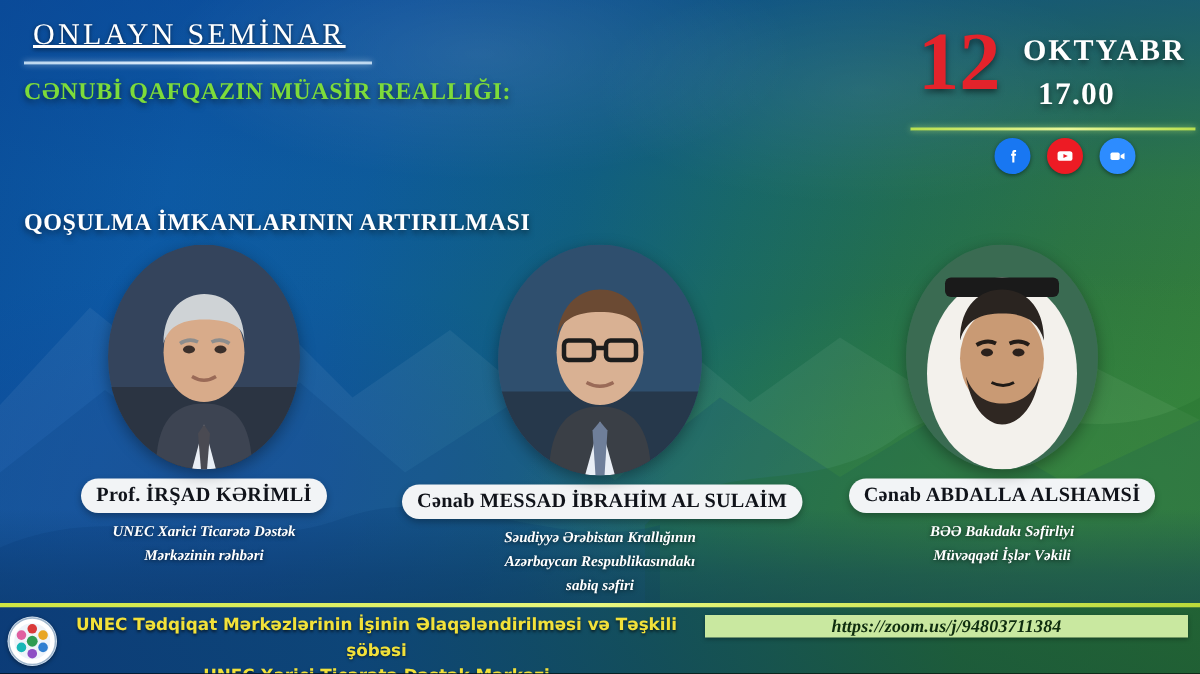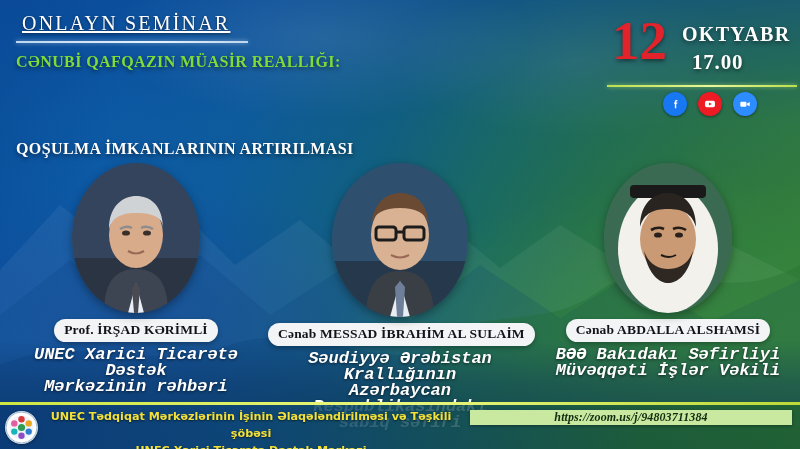--- a/index.html
+++ b/index.html
@@ -110,23 +110,22 @@
     border-radius:13px;
     padding:3px 10px 4px;
     color:#10131a;
     font-size:13.5px; font-weight:700; letter-spacing:.2px;
     white-space:nowrap; display:inline-block;
     box-shadow:0 2px 5px rgba(0,0,0,.3);
   }
   .role{
     margin-top:5px; color:#ffffff;
     font-style:italic; font-weight:700;
-    font-size:17px; line-height:16px;
+    font-size:10px; line-height:16px;
     text-shadow:0 1px 3px rgba(0,0,0,.6);
-    font-family:Liberation Mono, monospace;
   }
 
   
   #bottom-rule{
     position:absolute; left:0; bottom:44px; width:100%; height:3px;
     background:linear-gradient(90deg,#cfe642,#eaf77f 50%,#bcd93a);
   }
   #bottombar{
     position:absolute; left:0; bottom:0; width:100%; height:44px;
     background:linear-gradient(90deg, rgba(12,60,120,.92) 0%, rgba(14,70,120,.90) 30%, rgba(20,80,90,.85) 55%, rgba(30,95,55,.82) 80%, rgba(34,100,48,.82) 100%);

